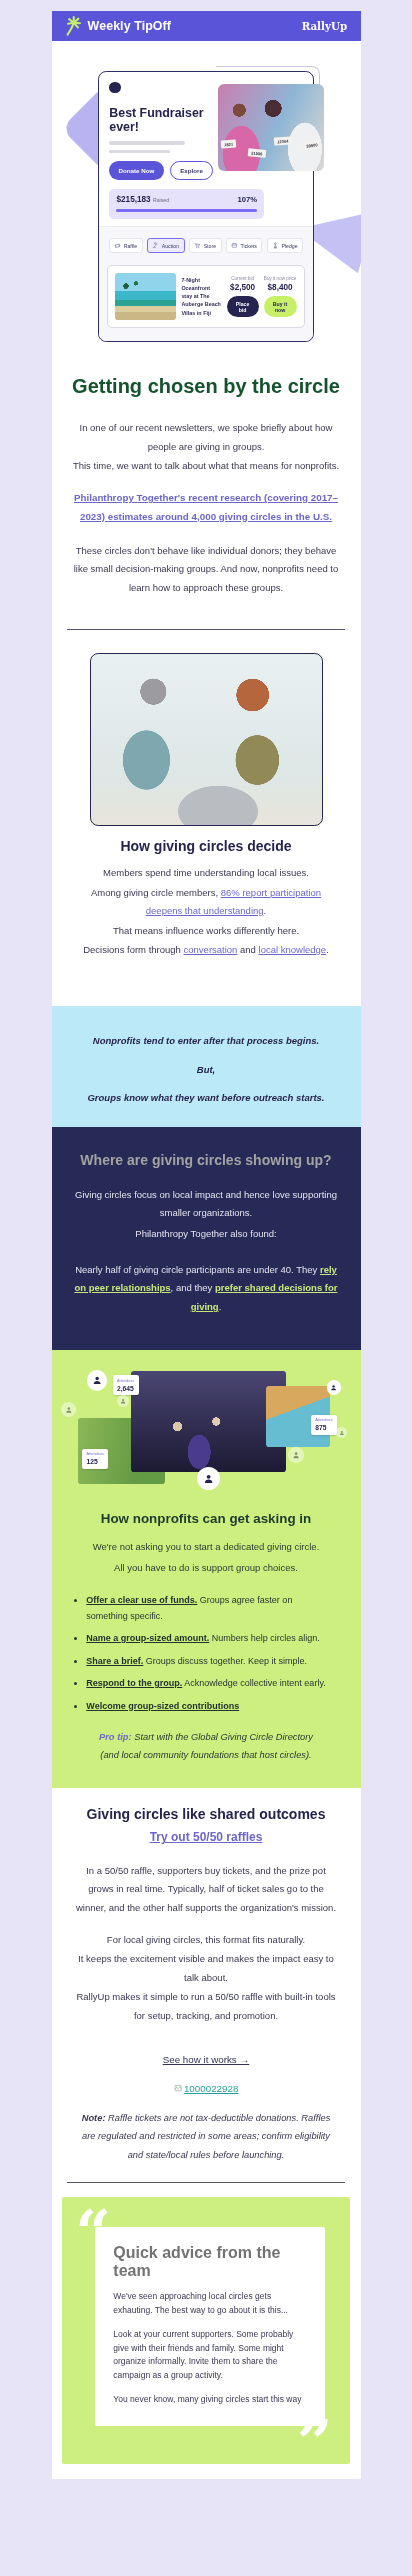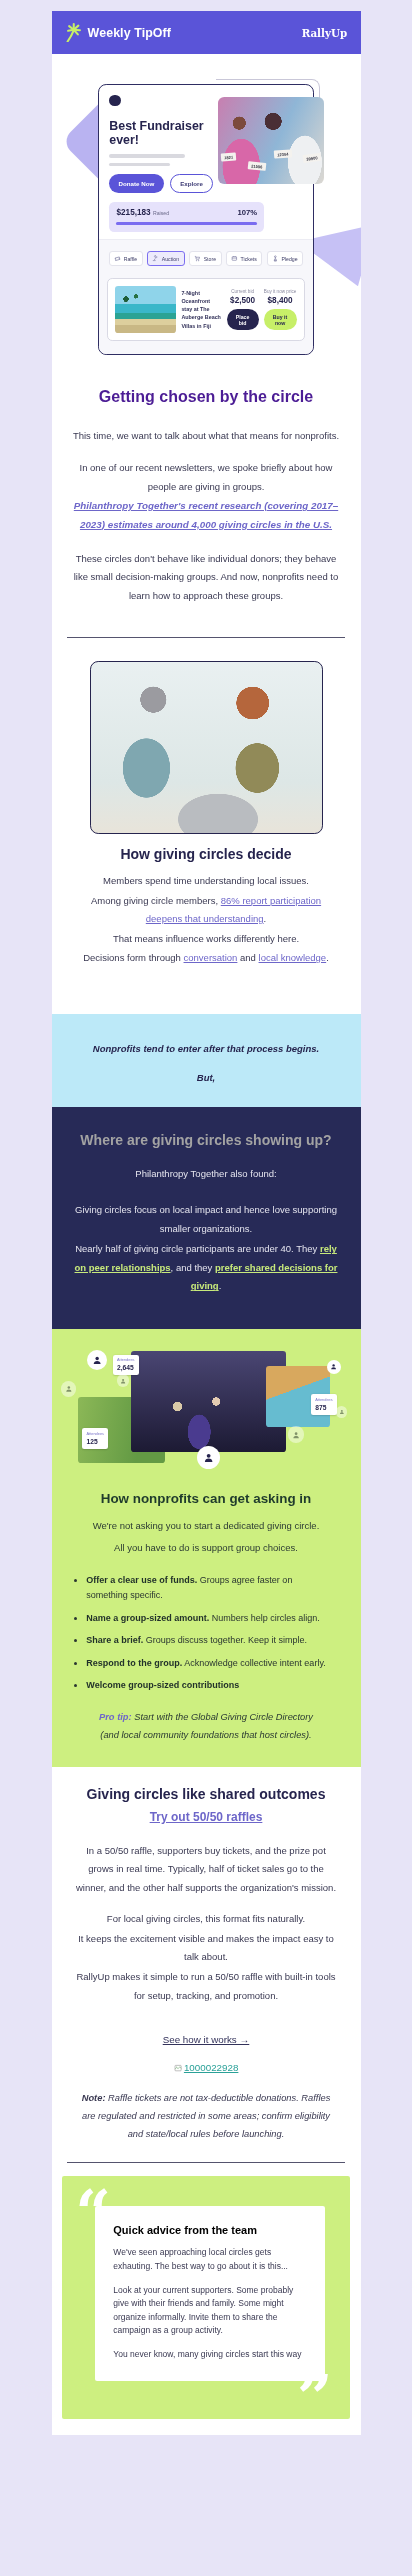--- a/index.html
+++ b/index.html
@@ -1,21 +1,21 @@
 <!DOCTYPE html>
 <html style="font-size:8.2px"><head>
 <meta charset="utf-8">
 <style>
   * { margin:0; padding:0; box-sizing:border-box; }
   body { background:#e7e4f7; font-family:"Liberation Sans", sans-serif; color:#33324a; }
   .page { width:412px; margin:0 auto; }
   .email { width:309px; margin:0 auto; background:#ffffff; padding-top:11.3px; background-clip:content-box; }
 
   
-  .topbar { height:43px; background:#5a54d8; display:flex; align-items:center; justify-content:space-between; padding:0 13.4px; }
+  .topbar { height:30px; background:#5a54d8; display:flex; align-items:center; justify-content:space-between; padding:0 13.4px; }
   .brandwrap { display:flex; align-items:center; gap:5.2px; }
   .brand { color:#fff; font-size:12.4px; font-weight:bold; letter-spacing:0.1px; }
   .wordmark { color:#fff; font-family:"DejaVu Serif", serif; font-weight:bold; font-size:10.3px; }
 
   
   .hero { position:relative; padding:30px 0 20.6px; overflow:hidden; min-height:281px; }
   .diamond { position:absolute; left:25px; top:49px; width:77px; height:77px; background:#b9b3f1; border-radius:13.4px; transform:rotate(45deg); }
   .tri { position:absolute; right:-14.4px; top:170px; width:77px; height:62px; background:#c6c1f5; clip-path:polygon(0 28%, 100% 0, 78% 100%); }
   .hero-card { position:relative; width:216px; margin:0 auto; background:#fff; border:0.8px solid #2e2d62; border-radius:8.2px; }
   .hero-card::before { content:""; position:absolute; right:-7.2px; top:-6.2px; width:103px; height:31px; border:0.8px solid #c9c7d8; border-bottom:none; border-left:none; border-radius:0 8.2px 0 0; }
@@ -56,25 +56,25 @@
                  linear-gradient(180deg,#8fd4ea 0 38%, #3ab7c9 38% 58%, #2ba394 58% 70%, #ddcf9d 70% 84%, #c9b885 84%); }
   .a-title { font-size:5.4px; font-weight:bold; color:#33325a; width:47px; line-height:1.5; }
   .bidcol { text-align:center; }
   .bid-label { font-size:4.6px; color:#8a8aa0; margin-bottom:2.1px; }
   .bid-val { font-size:8.2px; font-weight:bold; color:#26244e; margin-bottom:4.1px; }
   .btn-placebid { background:#26244e; color:#fff; font-size:5.2px; padding:4.1px 7.2px; }
   .btn-buynow { background:#c7ef68; color:#26244e; font-size:5.2px; padding:4.1px 6.2px; }
 
   
   .section { padding:5.2px 20.6px; text-align:center; }
-  h1.main { font-size:16px; color:#4c1d95; padding:13.4px 0 15.5px; text-align:center; }
+  h1.main { font-size:20px; color:#14532d; padding:13.4px 0 15.5px; text-align:center; }
   h2.sub { font-size:14px; color:#26244e; padding:7.2px 0 5.2px; text-align:center; }
   p.body { font-size:9.5px; line-height:1.95; color:#3a3952; margin-bottom:13.4px; }
   .plink { color:#6d66c9; }
-  .research { color:#6d66c9; font-style:italic; font-weight:bold; font-size:9.8px; line-height:1.9; margin-bottom:15.5px; display:block; }
+  .research { color:#6d66c9; font-weight:bold; font-size:9.8px; line-height:1.9; margin-bottom:15.5px; display:block; }
   hr.div { border:none; border-top:0.5px solid #55546e; margin:13.4px 15.5px 0; }
   .photo { width:233px; height:173px; margin:23px auto 4.1px; border:0.8px solid #26244e; border-radius:8.2px;
      background: radial-gradient(circle 21.6px at 27% 22%, #9b9ba0 0 60%, transparent 61%),
                  radial-gradient(ellipse 39px 49px at 24% 62%, #7fa7b0 0 60%, transparent 61%),
                  radial-gradient(circle 27px at 70% 24%, #b5663c 0 60%, transparent 61%),
                  radial-gradient(ellipse 36px 41px at 72% 62%, #918a58 0 60%, transparent 61%),
                  radial-gradient(ellipse 72px 46px at 55% 92%, #b9bcc0 0 55%, transparent 56%),
                  linear-gradient(180deg,#e9f0f1, #dde7e6 70%, #e8e4da); }
 
   
@@ -109,39 +109,39 @@
   .badge .bl { font-size:3.9px; color:#7a74c9; display:block; margin-bottom:1px; }
   .badge .bv { font-size:6.7px; font-weight:bold; color:#26244e; }
   .badge.a1 { left:49px; top:9.3px; } .badge.a2 { right:11.3px; top:49px; } .badge.a3 { left:18.5px; top:83px; }
   .pcirc { position:absolute; background:#fff; border-radius:50%; display:flex; align-items:center; justify-content:center; z-index:4; }
   .pcirc svg { fill:#26244e; }
   .pcirc.f { opacity:.45; }
   .lime h2 { color:#1f3b2c; font-size:13.4px; text-align:center; margin:3.1px 0 11.3px; }
   .lime .ctr { text-align:center; font-size:9.5px; color:#2c3c33; line-height:1.95; margin-bottom:3.1px; }
   .bullets { width:258px; margin:15.5px auto 0; text-align:left; }
   .bullets li { font-size:9px; color:#2a3630; line-height:1.7; margin-bottom:7.2px; }
-  .bullets b { color:#22322a; }
+  .bullets b { color:#22322a;text-decoration:underline; }
   .protip { text-align:center; font-style:italic; font-size:9.3px; color:#2c3c33; line-height:1.9; margin-top:15.5px; }
   .protip .pt { color:#6d66c9; font-weight:bold; }
 
   
   .raffle { padding:18.5px 23px 5.2px; text-align:center; }
   .biglink { display:block; color:#6d66c9; font-size:12px; font-weight:bold; margin:3.1px 0 17.5px; }
   .seehow { font-size:9.8px; color:#33325a; margin:15.5px 0 17.5px; display:inline-block; }
   .brokenimg { color:#2aa198; font-size:9.8px; text-decoration:underline; display:inline-flex; align-items:center; gap:2.1px; margin-bottom:15.5px; }
   .note { font-style:italic; font-size:9.3px; color:#3a3952; line-height:1.95; }
 
   
   .quotewrap { padding:13.4px 10.3px 15.5px; }
   .quotebox { position:relative; background:#cdef80; border-radius:2.1px; padding:30px 25px 38px 33px; }
   .qmark { position:absolute; font-family:"DejaVu Serif", serif; font-weight:bold; color:#fff; font-size:62px; line-height:.6; }
   .qmark.open { top:17.5px; left:13.4px; }
   .qmark.close { bottom:3.1px; right:17.5px; }
   .quotecard { background:#fff; border-radius:2.1px; padding:17.5px 18.5px; text-align:left; position:relative; z-index:1; }
-  .quotecard h3 { color:#000000; font-size:11px; margin-bottom:10.3px; }
+  .quotecard h3 { color:#737373; font-size:16px; margin-bottom:10.3px; }
   .quotecard p { font-size:8.5px; color:#3a3952; line-height:1.6; margin-bottom:10.3px; }
 
   ul { list-style-position:outside; padding-left:9.3px; }
 </style>
 </head>
 <body>
 
 <div class="page">
   <div class="email">
 
@@ -242,46 +242,47 @@
               <div class="bid-val">$8,400</div>
               <span class="pill btn-buynow">Buy it now</span>
             </div>
           </div>
         </div>
       </div>
     </div>
 
     <h1 class="main">Getting chosen by the circle</h1>
     <div class="section">
+      <p class="body" style="margin-bottom:1px">In one of our recent newsletters, we spoke briefly about how people are giving in groups.</p>
       <p class="body">This time, we want to talk about what that means for nonprofits.</p>
-      <p class="body" style="margin-bottom:1px">In one of our recent newsletters, we spoke briefly about how people are giving in groups.</p>
       <a class="research" href="#">Philanthropy Together's recent research (covering 2017–2023) estimates around 4,000 giving circles in the U.S.</a>
       <p class="body">These circles don't behave like individual donors; they behave like small decision-making groups. And now, nonprofits need to learn how to approach these groups.</p>
     </div>
     <hr class="div">
 
     <div class="photo"></div>
 
     <h2 class="sub">How giving circles decide</h2>
     <div class="section" style="padding-bottom:33px">
       <p class="body" style="margin-bottom:1px">Members spend time understanding local issues.</p>
       <p class="body" style="margin-bottom:1px"><span>Among giving circle members, </span><a class="plink" href="#">86% report participation deepens that understanding</a><span>.</span></p>
       <p class="body" style="margin-bottom:1px">That means influence works differently here.</p>
       <p class="body"><span>Decisions form through </span><a class="plink" href="#">conversation</a><span> and </span><a class="plink" href="#">local knowledge</a><span>.</span></p>
     </div>
 
     <div class="callout">
       <p>Nonprofits tend to enter after that process begins.</p>
       <p>But,</p>
+      <p>Groups know what they want before outreach starts.</p>
     </div>
 
     <div class="navy">
       <h2>Where are giving circles showing up?</h2>
+      <p>Giving circles focus on local impact and hence love supporting smaller organizations.</p>
       <p style="margin-bottom:17.5px">Philanthropy Together also found:</p>
-      <p>Giving circles focus on local impact and hence love supporting smaller organizations.</p>
       <p><span>Nearly half of giving circle participants are under 40. They </span><a class="limelink" href="#">rely on peer relationships</a><span>, and they </span><a class="limelink" href="#">prefer shared decisions for giving</a><span>.</span></p>
     </div>
 
     <div class="lime">
       <div class="collage">
         <div class="ph gala"></div>
         <div class="ph soccer"></div>
         <div class="ph fair"></div>
         <div class="badge a1"><span class="bl">Attendees</span><span class="bv">2,645</span></div>
         <div class="badge a2"><span class="bl">Attendees</span><span class="bv">875</span></div>

